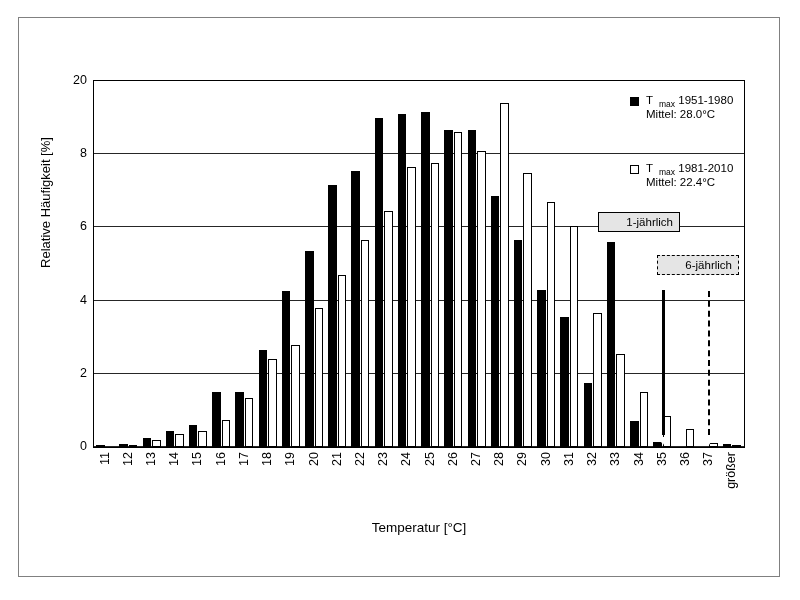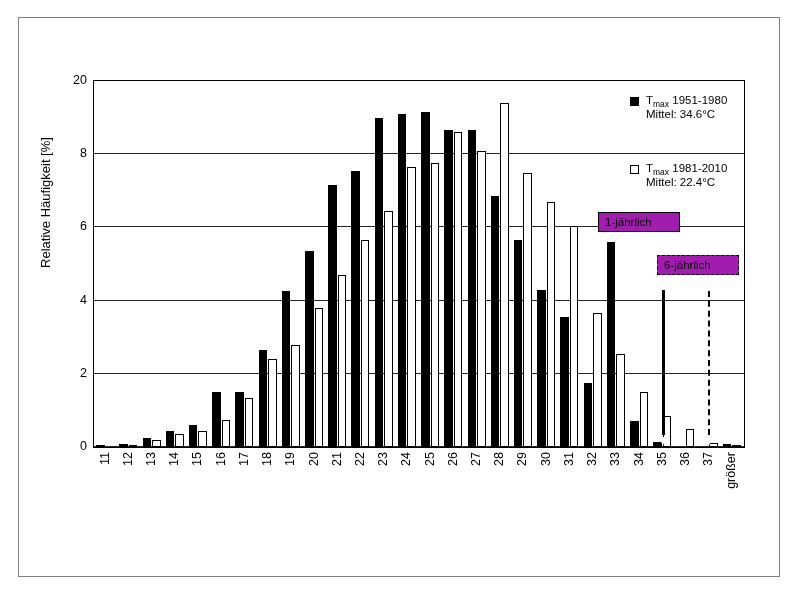--- a/index.html
+++ b/index.html
@@ -149,27 +149,28 @@
     white-space: nowrap;
   }
   .legend-sub {
     position: absolute;
     left: 16px;
     top: 12px;
     white-space: nowrap;
   }
   sub {
     font-size: 8.5px;
+    margin-left: 6px;
   }
   
   .annot-box {
     position: absolute;
     font-size: 11.5px;
-    text-align: left;
-    background: #a21caf;
+    text-align: right;
+    background: #e5e5e5;
     box-sizing: border-box;
     padding: 3px 6px;
   }
   .annot-box.solid-border { border: 1px solid #000000; }
   .annot-box.dashed-border { border: 1.5px dashed #000000; }
   
   .marker-line {
     position: absolute;
     width: 0;
     border-left-width: 3px;
@@ -362,25 +363,26 @@
       <div class="xtick" style="left: 445.679px;">30</div>
       <div class="xtick" style="left: 468.893px;">31</div>
       <div class="xtick" style="left: 492.107px;">32</div>
       <div class="xtick" style="left: 515.321px;">33</div>
       <div class="xtick" style="left: 538.536px;">34</div>
       <div class="xtick" style="left: 561.75px;">35</div>
       <div class="xtick" style="left: 584.964px;">36</div>
       <div class="xtick" style="left: 608.179px;">37</div>
       <div class="xtick" style="left: 631.393px;">größer</div>
     </div>
+  <div id="xlabel">Temperatur [°C]</div>
 
   <div class="legend-entry" style="left:630px; top:95px;">
     <span class="legend-swatch solid" style="left:0; top:2px;"></span>
     <span class="legend-text">T<sub>max</sub> 1951-1980</span>
-    <span class="legend-sub">Mittel: 34.6°C</span>
+    <span class="legend-sub">Mittel: 28.0°C</span>
   </div>
   <div class="legend-entry" style="left:630px; top:163px;">
     <span class="legend-swatch hollow" style="left:0; top:2px;"></span>
     <span class="legend-text">T<sub>max</sub> 1981-2010</span>
     <span class="legend-sub">Mittel: 22.4°C</span>
   </div>
 
   <div class="annot-box solid-border" style="left:598px; top:212px; width:82px;">1-jährlich</div>
   <div class="annot-box dashed-border" style="left:657px; top:255px; width:82px;">6-jährlich</div>
 </div>

